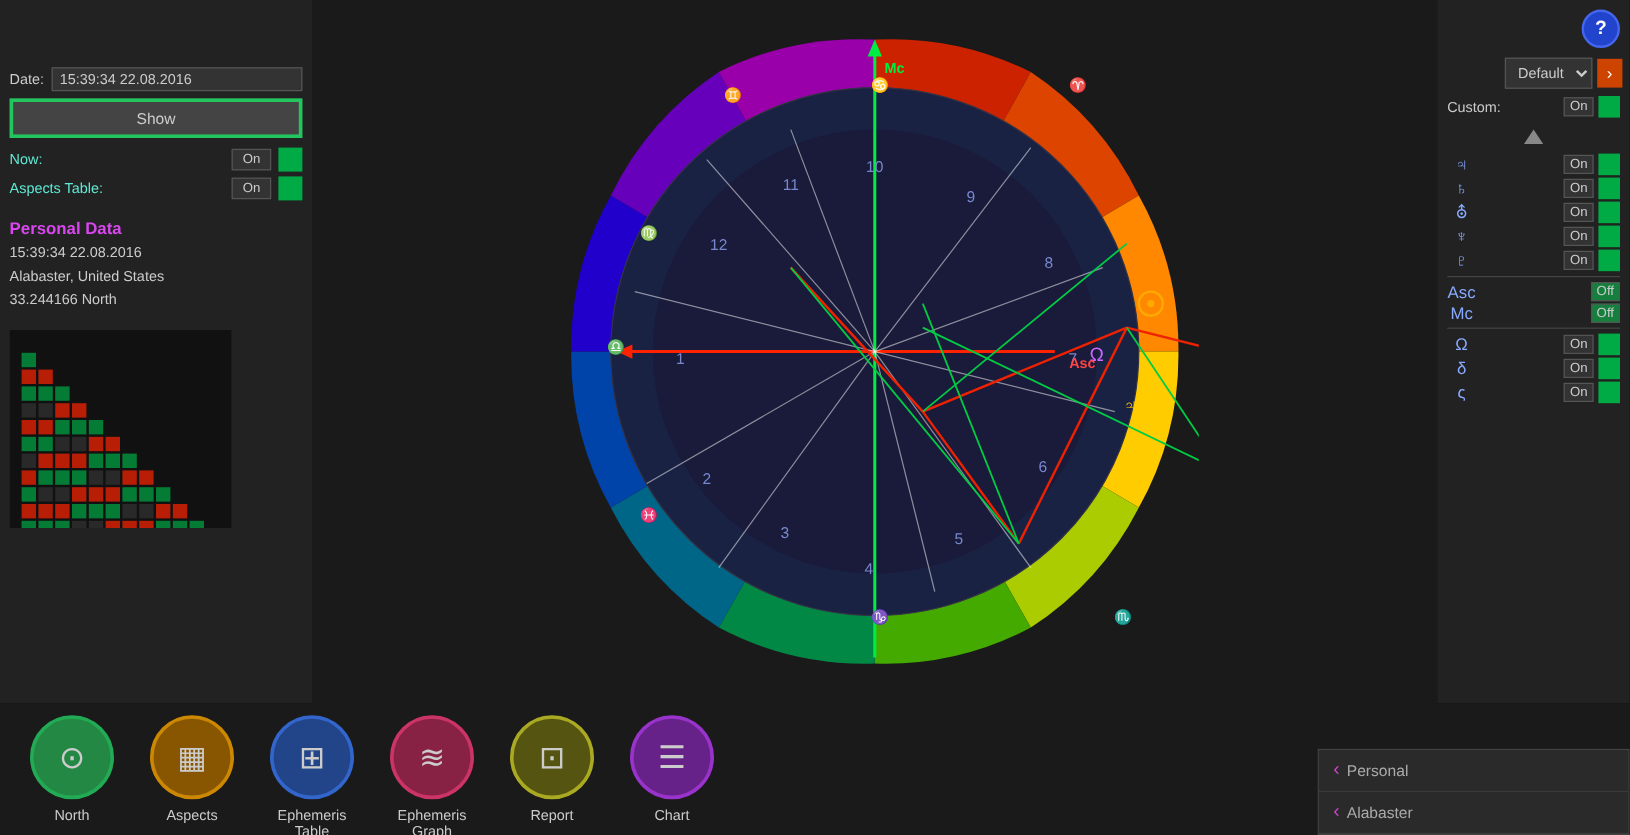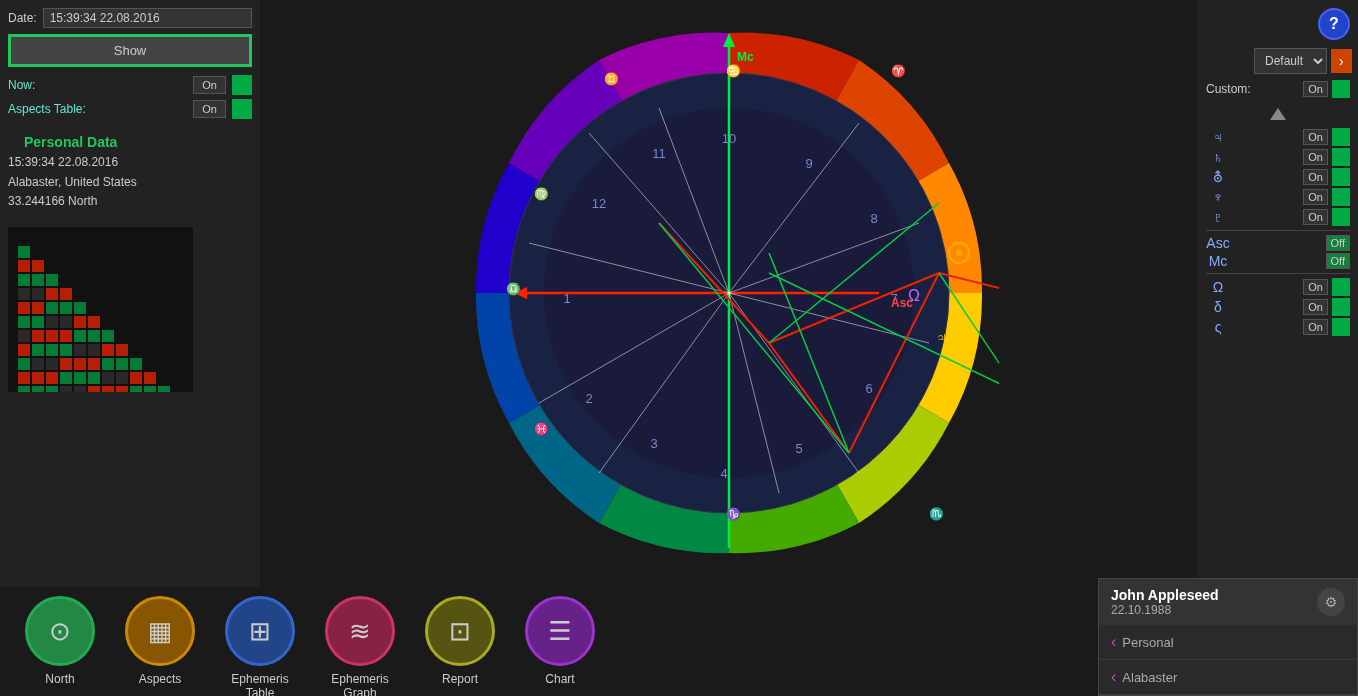--- a/index.html
+++ b/index.html
@@ -30,20 +30,21 @@
       flex-direction: column;
       padding: 8px;
       flex-shrink: 0;
     }
 
     .date-row {
       display: flex;
       align-items: center;
       margin-bottom: 6px;
       gap: 6px;
+      margin-top: 48px;
     }
     .date-label { color: #ccc; font-size: 12px; }
     .date-input {
       background: #333;
       color: #ccc;
       border: 1px solid #555;
       padding: 2px 6px;
       font-size: 12px;
       flex: 1;
     }
@@ -84,22 +85,21 @@
 
     .personal-data {
       margin: 8px 0;
       color: #ccc;
       font-size: 12px;
       line-height: 1.6;
     }
     .personal-data .title {
       font-size: 14px;
       font-weight: bold;
-      color: #22c55e;
-      margin-left: 16px;
+      color: #d946ef;
     }
 
     
     .center-panel {
       flex: 1;
       display: flex;
       align-items: center;
       justify-content: center;
       position: relative;
     }
@@ -661,27 +661,20 @@
       <div class="nav-item">
         <div class="nav-circle" style="background:#662288;border-color:#9933cc;">
           <span style="font-size:26px;">☰</span>
         </div>
         <div class="nav-label"><span>Chart</span></div>
       </div>
     </div>
 </div>
 
 <div class="profile-card" style="position:fixed;bottom:0;right:0;width:260px;background:#2a2a2a;border:1px solid #444;z-index:10;">
-  <div class="profile-header">
-    <div>
-      <div class="profile-name">John Appleseed</div>
-      <div class="profile-date">22.10.1988</div>
-    </div>
-    <button class="gear-btn">⚙</button>
-  </div>
   <div id="profile-rows-container">
   <div class="profile-row">
         <span class="profile-arrow">‹</span>
         <span class="profile-row-label">Personal</span>
       </div>
       <div class="profile-row">
         <span class="profile-arrow">‹</span>
         <span class="profile-row-label">Alabaster</span>
       </div>
     </div>

